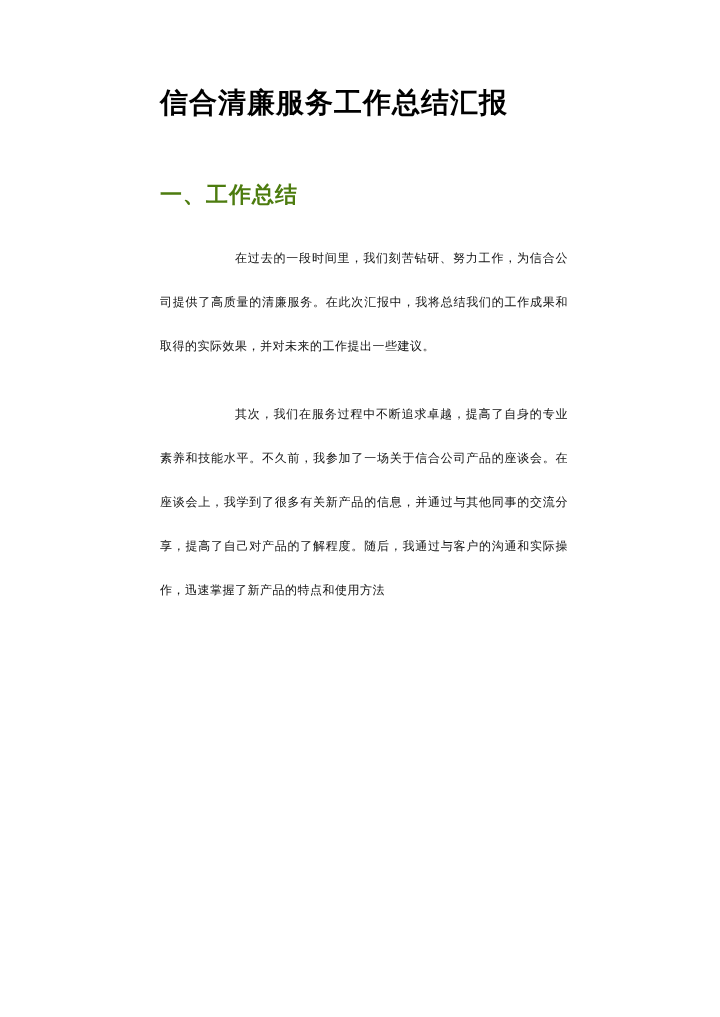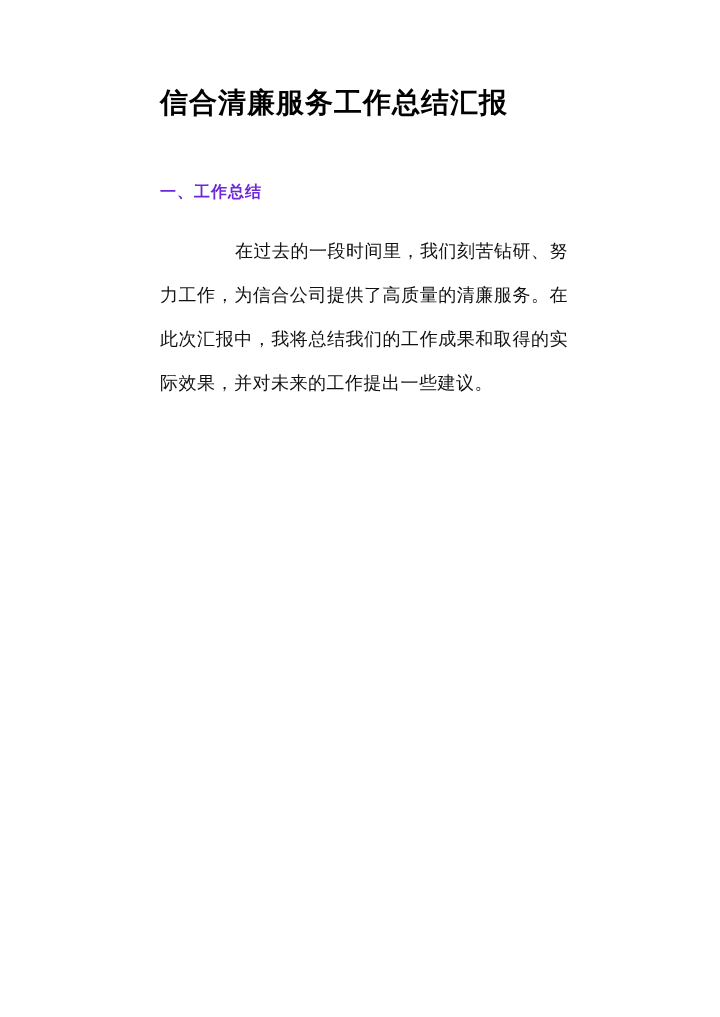--- a/index.html
+++ b/index.html
@@ -22,31 +22,31 @@
   .doc-title {
     margin: 0;
     font-size: 28px;
     font-weight: bold;
     letter-spacing: 1px;
     line-height: 1.2;
     color: #000000;
   }
   .section-heading {
     margin: 62px 0 0 0;
-    font-size: 16px;
+    font-size: 22px;
     font-weight: bold;
     letter-spacing: 1px;
     line-height: 1.2;
-    color: #6d28d9;
+    color: #4d7c0f;
     font-family: Liberation Serif, serif;
   }
   .body-paragraph {
     margin: 0;
     padding-top: 24px;
-    font-size: 18px;
+    font-size: 12px;
     line-height: 44px;
     text-align: justify;
     text-indent: 75px;
     letter-spacing: 0.5px;
     color: #111111;
     font-family: Liberation Serif, serif;
   }
   .body-paragraph:first-of-type {
     padding-top: 28px;
   }
@@ -55,13 +55,14 @@
 <body>
 
 <div class="page">
   <h1 class="doc-title">信合清廉服务工作总结汇报</h1>
 
   <h2 class="section-heading">一、工作总结</h2>
 
   <p class="body-paragraph">在过去的一段时间里，我们刻苦钻研、努力工作，为信合公司提供了高质量的清廉服务。在此次汇报中，我将总结我们的工作成果和取得的实际效果，并对未来的工作提出一些建议。</p>
 
 
+  <p class="body-paragraph">其次，我们在服务过程中不断追求卓越，提高了自身的专业素养和技能水平。不久前，我参加了一场关于信合公司产品的座谈会。在座谈会上，我学到了很多有关新产品的信息，并通过与其他同事的交流分享，提高了自己对产品的了解程度。随后，我通过与客户的沟通和实际操作，迅速掌握了新产品的特点和使用方法</p>
 </div>
 
 </body></html>

